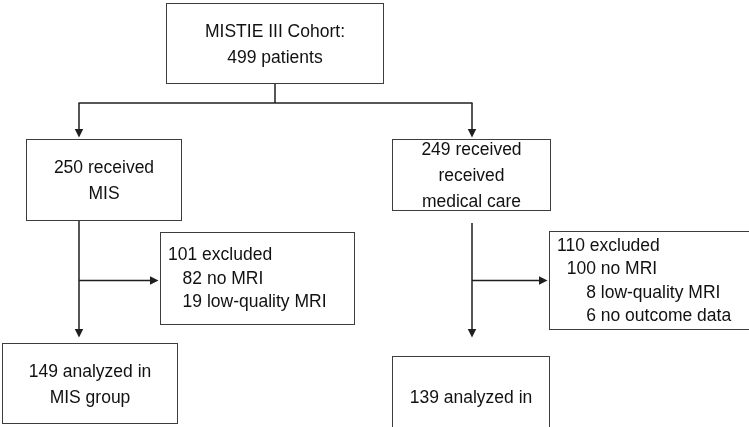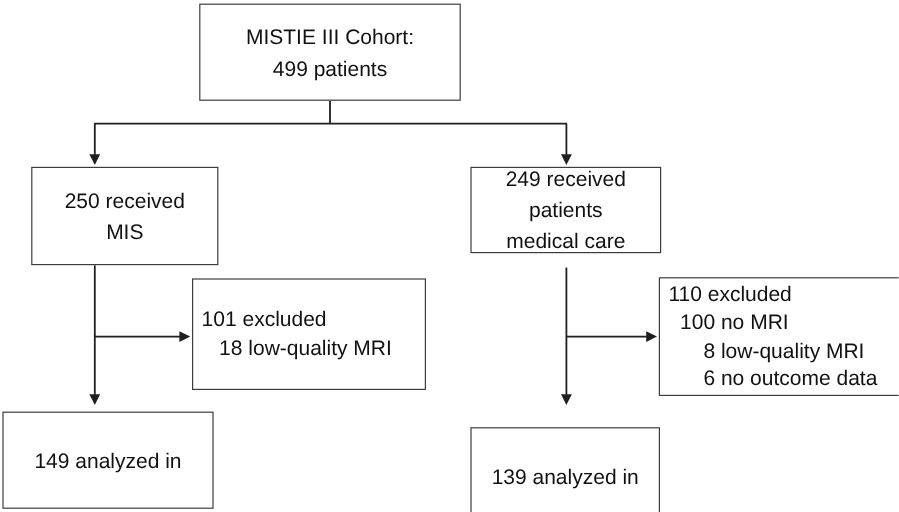--- a/index.html
+++ b/index.html
@@ -93,37 +93,39 @@
     <div class="line">499 patients</div>
   </div>
 
   <div id="box-mis-arm" class="box center">
     <div class="line">250 received</div>
     <div class="line">MIS</div>
   </div>
 
   <div id="box-smc-arm" class="box center">
     <div class="line">249 received</div>
-    <div class="line">patients</div>
+    <div class="line">received</div>
     <div class="line">medical care</div>
   </div>
 
   <div id="box-mis-excl" class="box leftalign">
     <div class="line">101 excluded</div>
-    <div class="line">   18 low-quality MRI</div>
+    <div class="line">   82 no MRI</div>
+    <div class="line">   19 low-quality MRI</div>
   </div>
 
   <div id="box-smc-excl" class="box leftalign">
     <div class="line">110 excluded</div>
     <div class="line">  100 no MRI</div>
     <div class="line">      8 low-quality MRI</div>
     <div class="line">      6 no outcome data</div>
   </div>
 
   <div id="box-mis-final" class="box center">
     <div class="line">149 analyzed in</div>
+    <div class="line">MIS group</div>
   </div>
 
   <div id="box-smc-final" class="box center">
     <div class="line">139 analyzed in</div>
   </div>
 
 </div>
 
 </body></html>

